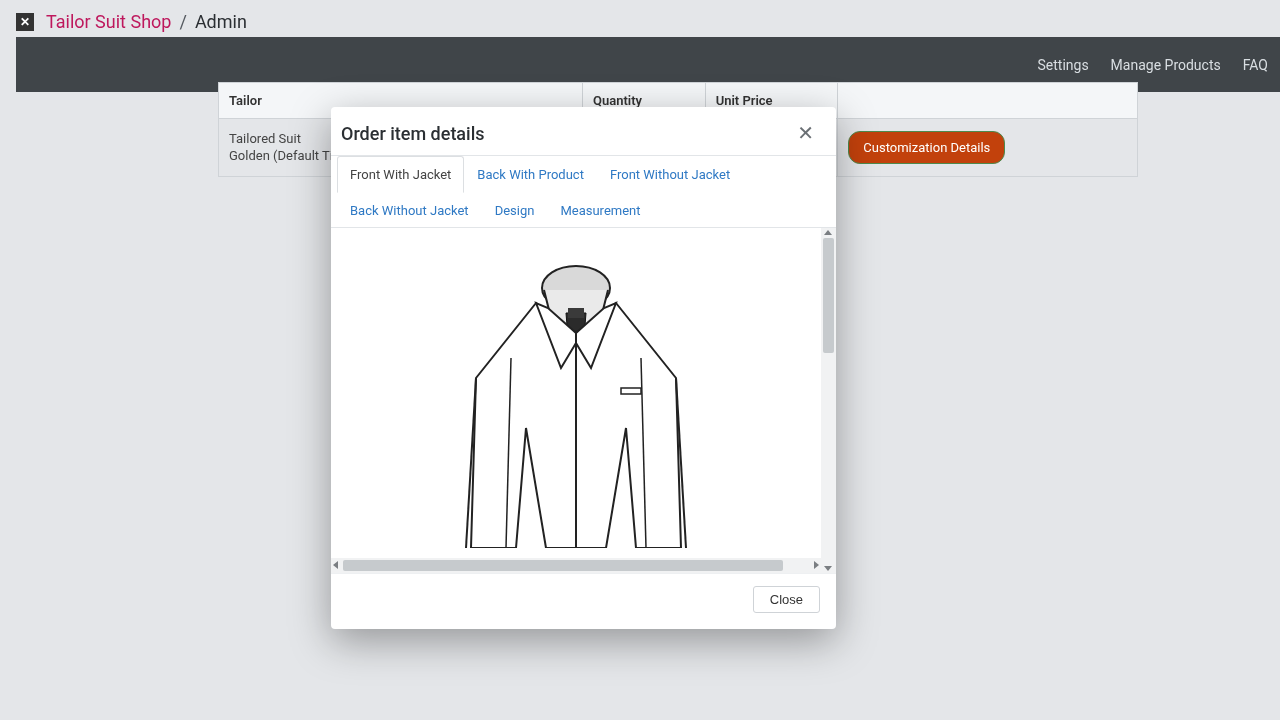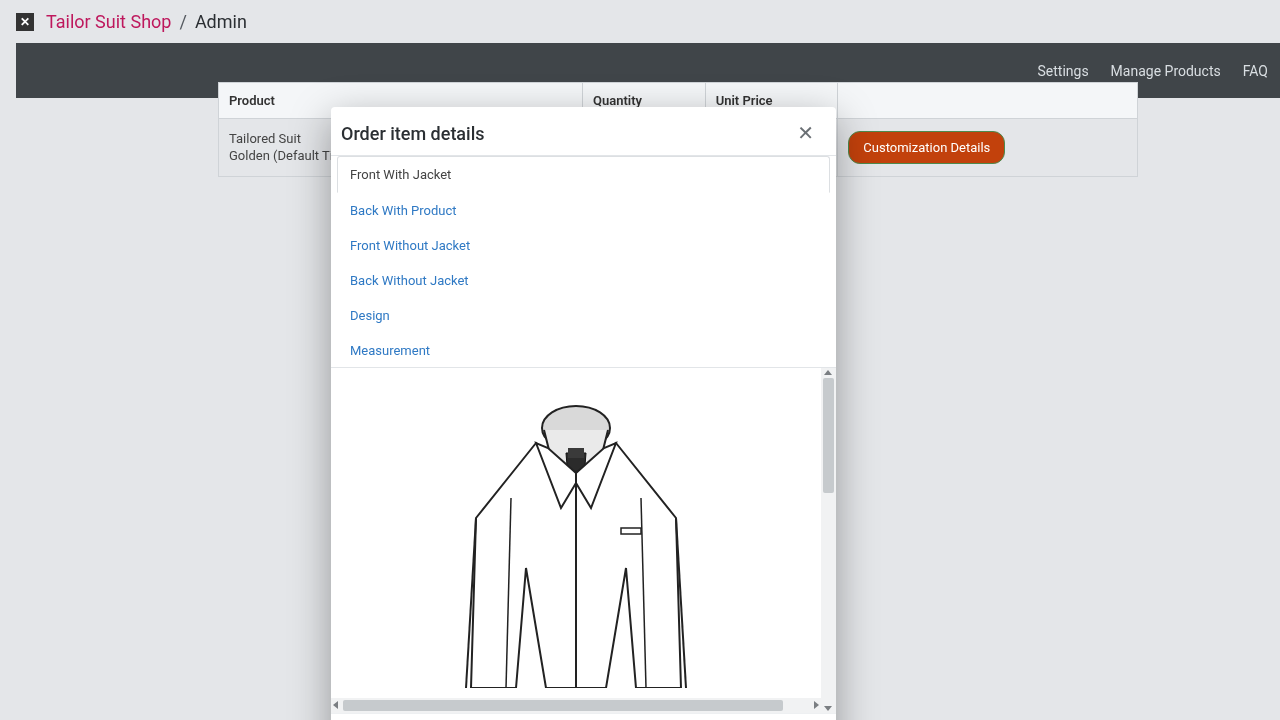--- a/index.html
+++ b/index.html
@@ -3,21 +3,21 @@
 <meta charset="utf-8">
 <style>
   * { box-sizing: border-box; margin: 0; padding: 0; }
   html, body { width: 1280px; height: 720px; font-family: -apple-system, BlinkMacSystemFont, "Segoe UI", Roboto, Arial, sans-serif; background: #e4e6e9; overflow: hidden; }
   .page { position: relative; width: 1280px; height: 720px; }
   .topbar { position: absolute; left: 16px; right: 0; top: 0; height: 43px; display: flex; align-items: center; background: #e4e6e9; }
   .logo { width: 18px; height: 18px; background: #333; margin-right: 12px; display: inline-flex; align-items: center; justify-content: center; color: #fff; font-weight: bold; font-size: 12px; }
   .crumb-shop { font-size: 18px; color: #be185d; }
   .crumb-sep { margin: 0 8px; color: #555a60; font-size: 18px; }
   .crumb-admin { font-size: 18px; color: #2b2f33; }
-  .navbar { position: absolute; left: 16px; right: 0; top: 43px; height: 55px; background: #404549; display: flex; align-items: center; justify-content: flex-end; padding-right: 12px; }
+  .navbar { position: absolute; left: 16px; right: 0; top: 37px; height: 55px; background: #404549; display: flex; align-items: center; justify-content: flex-end; padding-right: 12px; }
   .nav-link { color: #d9dee2; font-size: 14px; margin-left: 22px; }
   .content { position: absolute; left: 218px; top: 82px; width: 920px; }
   table.order-table { width: 100%; border-collapse: collapse; }
   table.order-table th { text-align: left; font-weight: 600; font-size: 13px; color: #333; padding: 10px 10px; border: 1px solid #cfd3d7; background: #f4f6f8; }
   table.order-table td { padding: 12px 10px; border: 1px solid #cfd3d7; font-size: 13px; color: #444; vertical-align: top; }
   .th-product { width: 362px; }
   .th-qty { width: 122px; }
   .th-price { width: 132px; }
   .th-action { width: 298px; }
   .prod-name { display: block; }
@@ -25,21 +25,21 @@
   .btn-customization { display: inline-block; background: #c2410c; color: #fff; border: 1px solid #4d8a4d; border-radius: 12px; padding: 8px 14px; font-size: 13px; }
 
   .modal-backdrop { position: absolute; inset: 0; }
   .modal { position: absolute; left: 331px; top: 107px; width: 505px; background: #fff; border-radius: 4px; box-shadow: 0 12px 40px rgba(0,0,0,0.35); }
   .modal-header { display: flex; align-items: center; justify-content: space-between; padding: 14px 18px 10px 10px; }
   .modal-title { font-size: 18px; font-weight: 500; color: #2b2f33; }
   .modal-close { font-size: 20px; color: #6a6f74; background: none; border: none; line-height: 1; padding: 2px 4px; }
 
   .modal-body { position: relative; padding: 0; }
   .tabs-wrap { border-top: 1px solid #e2e5e8; border-bottom: 1px solid #e2e5e8; padding: 0 6px; }
-  .tabs { display: flex; flex-wrap: wrap; flex-direction: column; }
+  .tabs { display: flex; flex-wrap: wrap; }
   .tab { font-size: 13px; padding: 10px 12px; color: #2f79c4; border: 1px solid transparent; border-bottom: none; margin-bottom: -1px; }
   .tab.active { color: #444; border: 1px solid #dcdfe2; border-bottom-color: #fff; background: #fff; border-radius: 3px 3px 0 0; }
 
   .scroll-area { position: relative; height: 345px; overflow: hidden; }
   .preview { position: relative; width: 490px; height: 330px; display: flex; align-items: flex-start; justify-content: center; padding-top: 30px; }
   .v-scroll { position: absolute; right: 0; top: 0; width: 15px; height: 345px; background: #f1f2f3; }
   .v-scroll::before, .v-scroll::after { content: ''; position: absolute; left: 3px; width: 0; height: 0; border-left: 4px solid transparent; border-right: 4px solid transparent; }
   .v-scroll::before { top: 2px; border-bottom: 5px solid #7a7e82; }
   .v-scroll::after { bottom: 2px; border-top: 5px solid #7a7e82; }
   .v-thumb { position: absolute; left: 2px; top: 10px; width: 11px; height: 115px; background: #c6cacd; border-radius: 2px; }
@@ -69,21 +69,21 @@
   <div class="navbar">
     <a class="nav-link">Settings</a>
     <a class="nav-link">Manage Products</a>
     <a class="nav-link">FAQ</a>
   </div>
 
   <div class="content">
     <table class="order-table">
       <thead>
         <tr>
-          <th class="th-product">Product</th>
+          <th class="th-product">Tailor</th>
           <th class="th-qty">Quantity</th>
           <th class="th-price">Unit Price</th>
           <th class="th-action"></th>
         </tr>
       </thead>
       <tbody>
         <tr>
           <td>
             <span class="prod-name">Tailored Suit</span>
             <span class="prod-variant">Golden (Default Title)</span>

